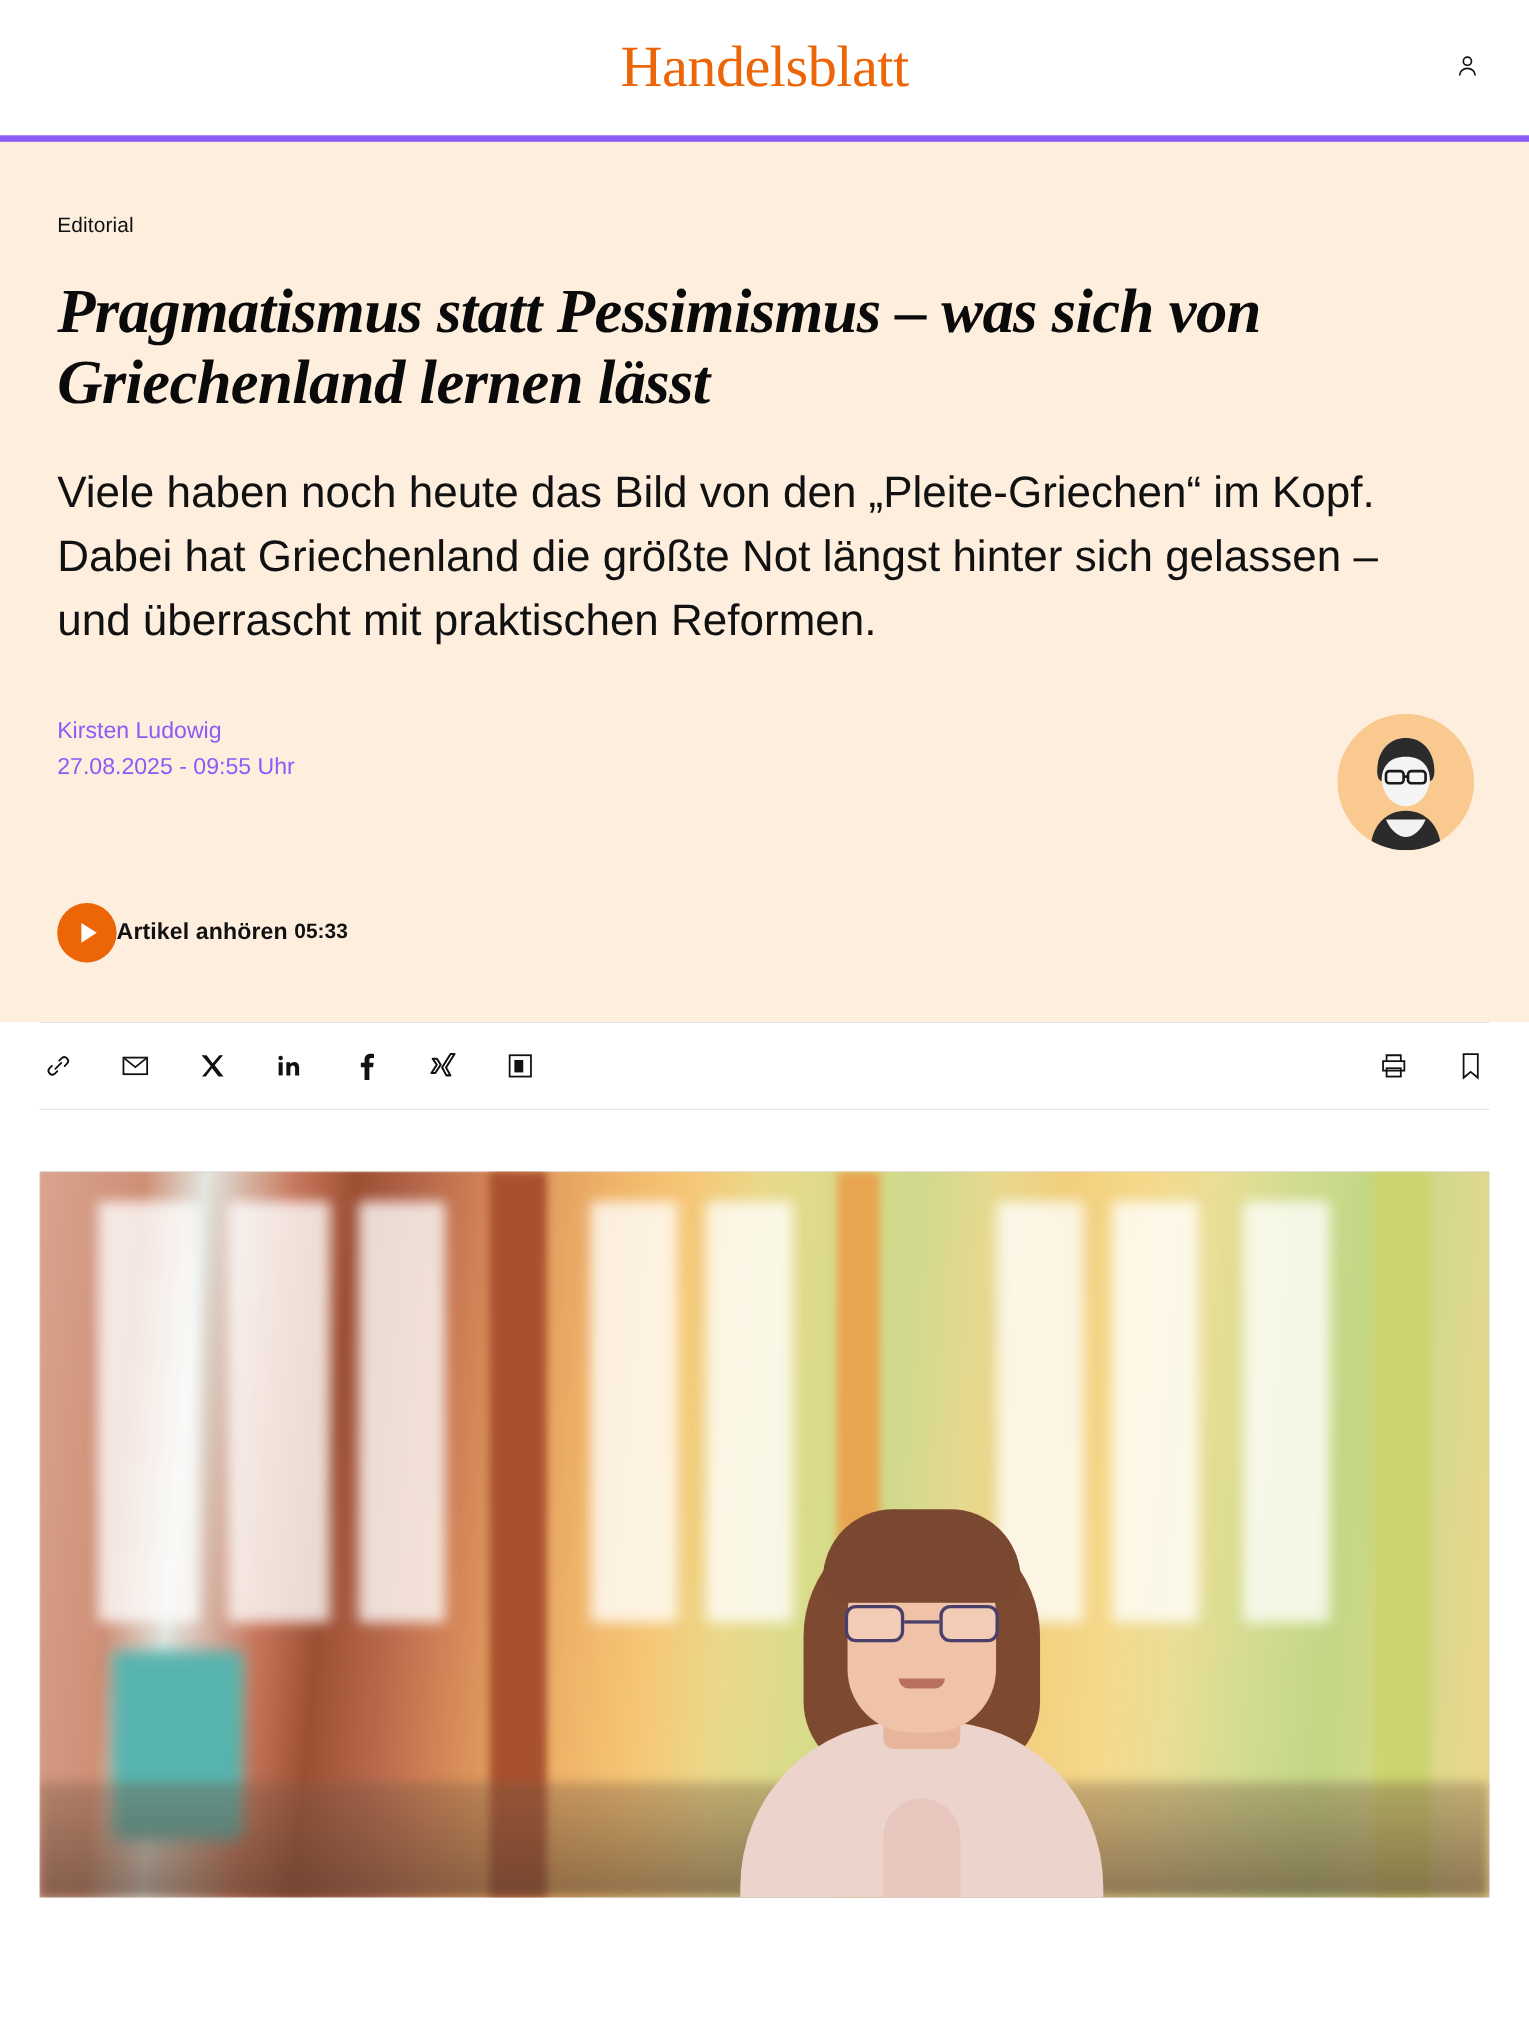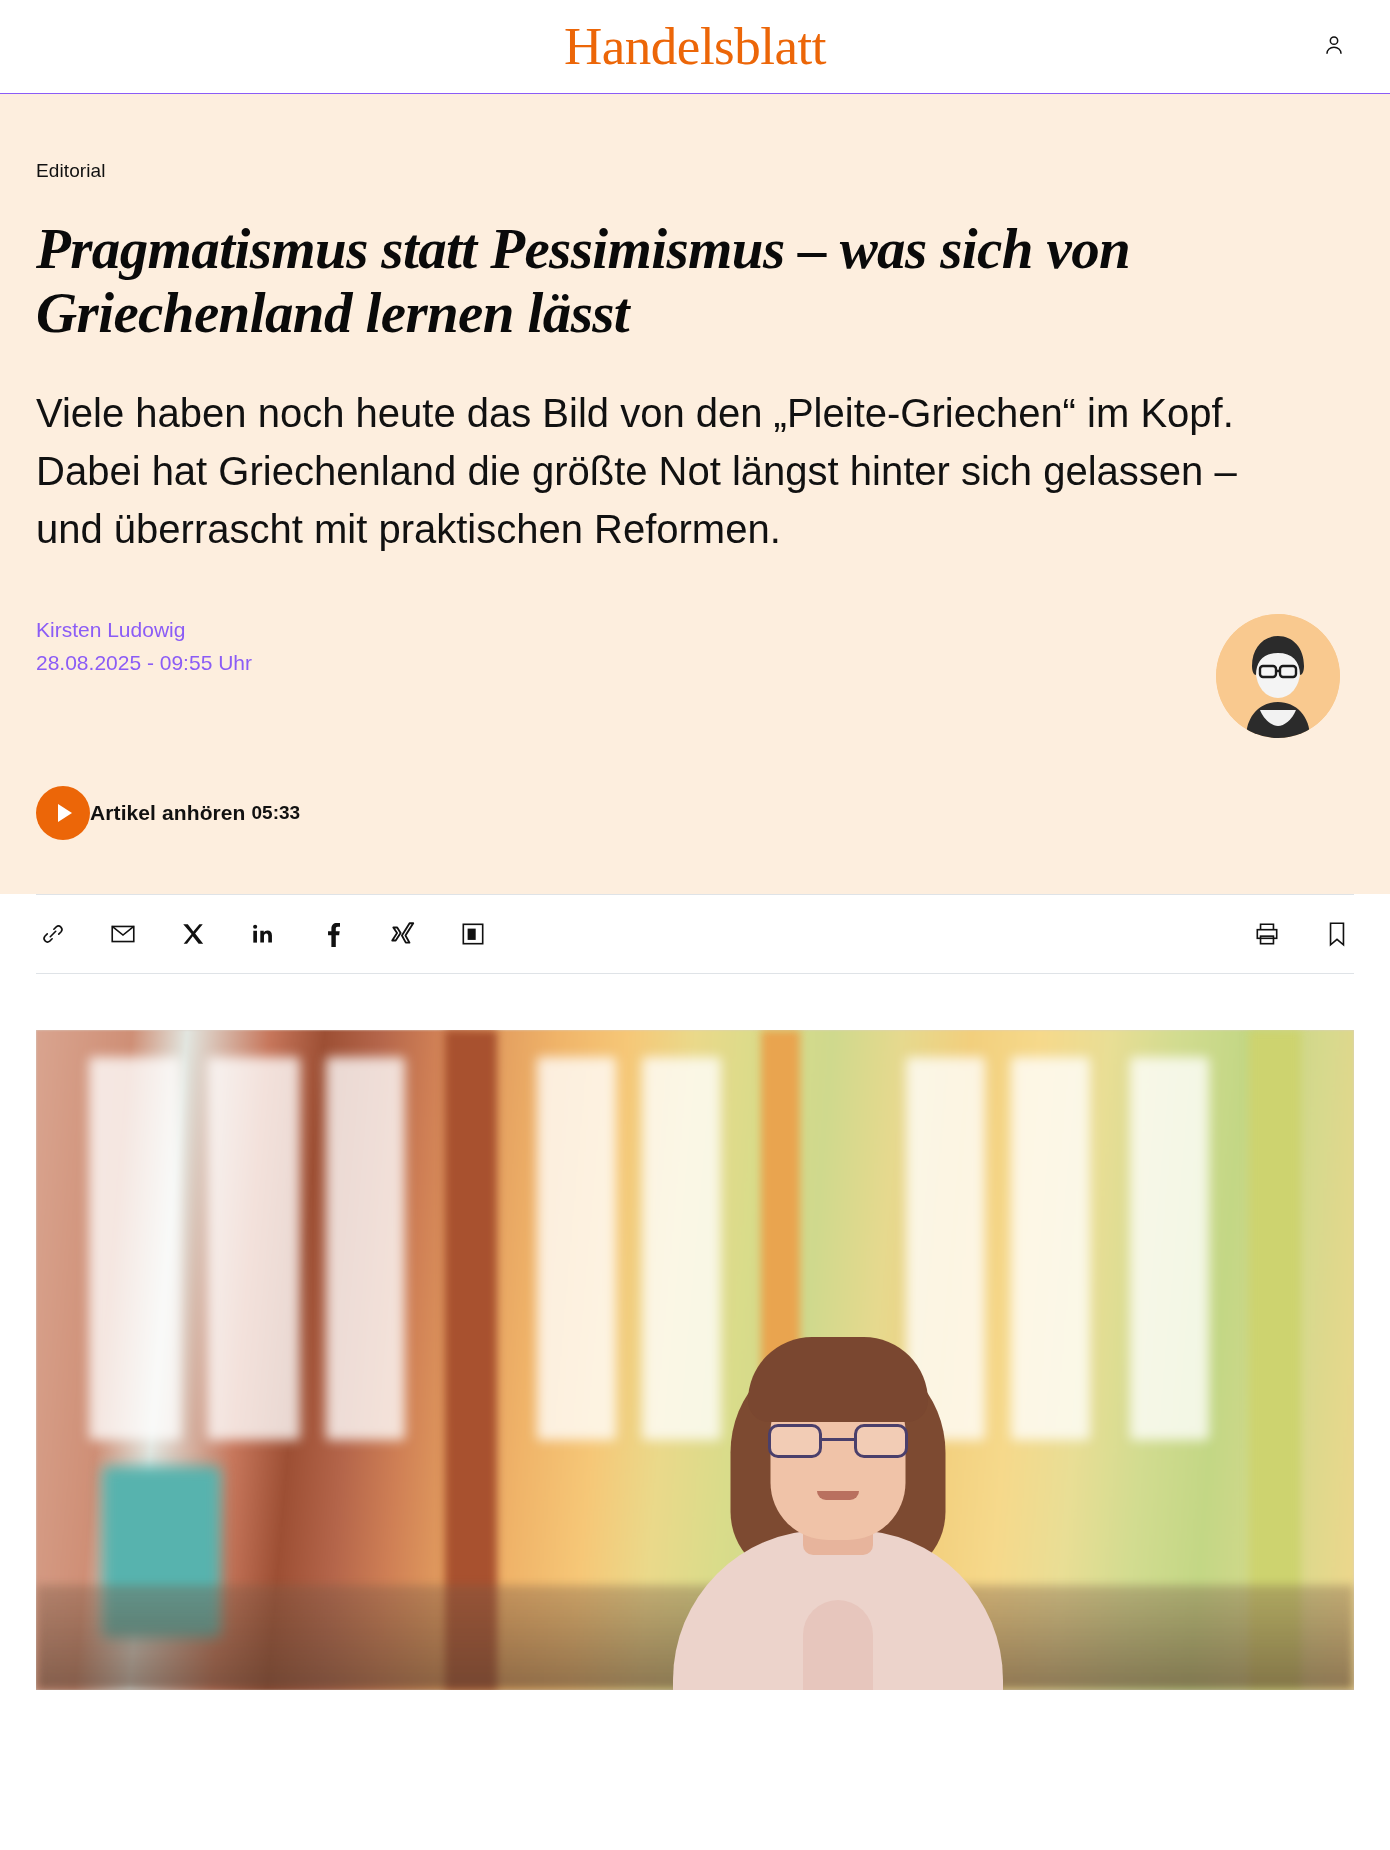--- a/index.html
+++ b/index.html
@@ -15,22 +15,22 @@
     font-family: "Liberation Sans", sans-serif;
     color: #111111;
   }
   .page {
     width: 1390px;
     position: relative;
   }
 
   
   .site-header {
-    height: 94px;
-    border-bottom: 1px solid #8b5cf6;
+    height: 129px;
+    border-bottom: 6px solid #8b5cf6;
     display: flex;
     align-items: center;
     justify-content: center;
     position: relative;
     background: #ffffff;
   }
   .brand {
     font-family: "Liberation Serif", serif;
     font-size: 53px;
     line-height: 1;
@@ -51,21 +51,21 @@
     justify-content: center;
     cursor: pointer;
     background: none;
     border: none;
     padding: 0;
   }
 
   
   .hero {
     background: #fdeede;
-    padding: 66px 36px 54px 36px;
+    padding: 66px 36px 54px 52px;
     position: relative;
   }
   .kicker {
     font-size: 19px;
     line-height: 1.2;
     color: #111111;
     font-weight: 400;
     margin: 0 0 34px 0;
     letter-spacing: 0.1px;
   }
@@ -377,21 +377,21 @@
   </div>
 
   <div class="hero">
     <div class="kicker">Editorial</div>
     <h1 class="headline">Pragmatismus statt Pessimismus – was sich von Griechenland lernen lässt</h1>
     <p class="lead">Viele haben noch heute das Bild von den „Pleite-Griechen“ im Kopf. Dabei hat Griechenland die größte Not längst hinter sich gelassen – und überrascht mit praktischen Reformen.</p>
 
     <div class="byline-row">
       <div class="byline">
         <span class="author">Kirsten Ludowig</span>
-        <span class="date">28.08.2025 - 09:55 Uhr</span>
+        <span class="date">27.08.2025 - 09:55 Uhr</span>
       </div>
       <div class="author-avatar">
         <svg width="124" height="124" viewBox="0 0 124 124">
           <circle cx="62" cy="62" r="62" fill="#f9c98f"></circle>
           <g>
             <path d="M30 124c0-22 14-36 32-36s32 14 32 36z" fill="#2b2b2b"></path>
             <path d="M44 96c4 10 12 16 18 16s14-6 18-16z" fill="#f2f2f2"></path>
             <ellipse cx="62" cy="58" rx="22" ry="26" fill="#f4f4f4"></ellipse>
             <path d="M36 52c0-18 11-30 26-30s26 12 26 30c0 6-2 9-4 9 0-14-8-22-22-22s-22 8-22 22c-2 0-4-3-4-9z" fill="#2b2b2b"></path>
             <rect x="44" y="52" width="16" height="11" rx="3" fill="none" stroke="#1a1a1a" stroke-width="2.4"></rect>

